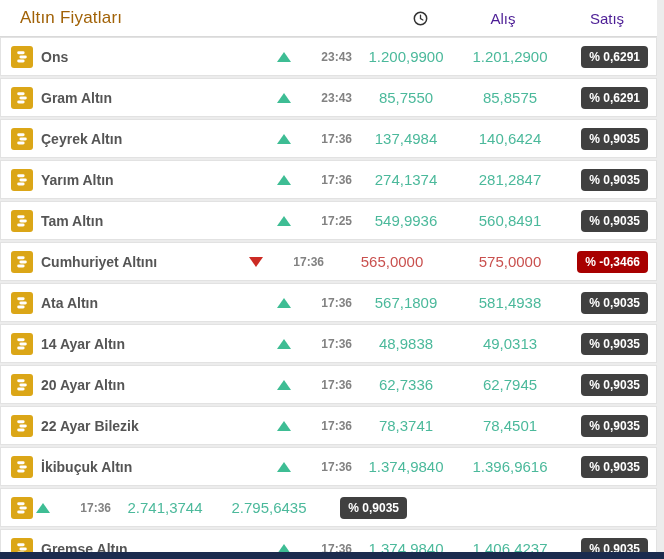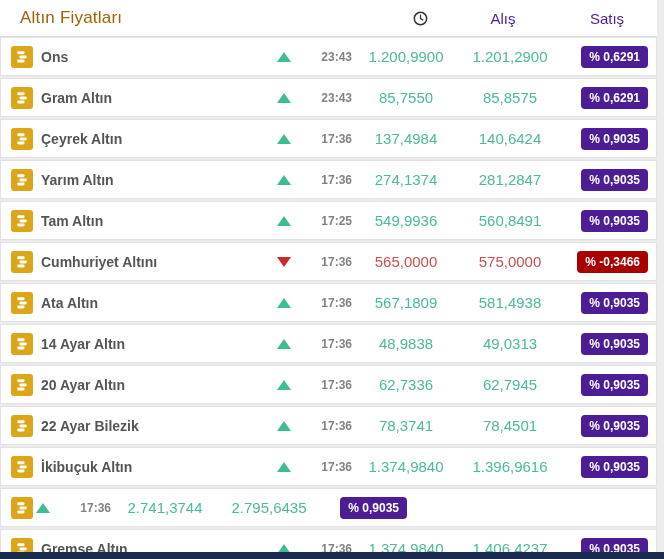--- a/index.html
+++ b/index.html
@@ -52,27 +52,27 @@
   .arrow { width:0; height:0; }
   .row.up  .arrow { border-left:7px solid transparent; border-right:7px solid transparent; border-bottom:10px solid #3ebd94; }
   .row.down.arrowred .arrow, .row.down .arrow { border-left:7px solid transparent; border-right:7px solid transparent; border-top:10px solid #cc2b24; }
   .time {
     width:58px; text-align:right;
     font-size:12px; font-weight:bold; color:#828282; flex:0 0 auto;
   }
   .alis { width:108px; text-align:center; font-size:15px; flex:0 0 auto; }
   .satis{ width:100px; text-align:center; font-size:15px; flex:0 0 auto; }
   .row.up   .alis, .row.up   .satis { color:#4bb99b; }
-  .row.down .alis, .row.down .satis { color:#c9504e; }
+  .row.down .alis, .row.down .satis { color:#c9504e;margin-left:14px; }
   .fark-cell { width:88px; display:flex; justify-content:flex-end; margin-right:8px; flex:0 0 auto; }
   .badge {
     display:inline-block; padding:4px 8px; border-radius:4px;
     font-size:12px; font-weight:bold; color:#fff; white-space:nowrap;
   }
-  .row.up   .badge { background:#4c1d95; }
+  .row.up   .badge { background:#404040; }
   .row.down .badge { background:#a80000; }
 
   
   .footer-bar {
     position:absolute; left:0; bottom:0;
     width:664px; height:7px;
     background:#1b2b4e;
   }
 </style>
 </head>

